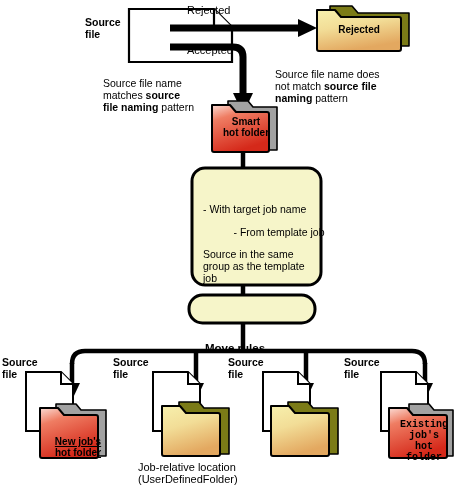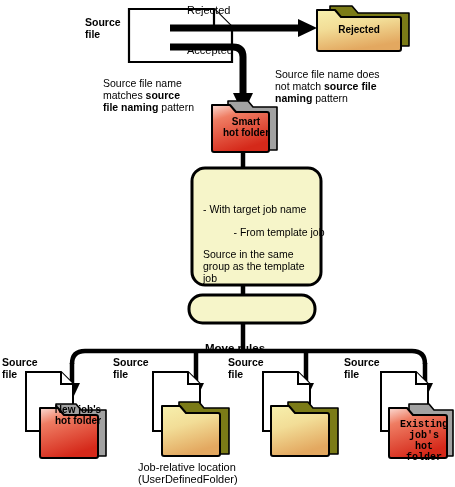--- a/index.html
+++ b/index.html
@@ -249,21 +249,21 @@
 
   <div class="lbl" style="left:2px; top:356px; width:44px; font-size:10.5px; line-height:12px;">Source
 file</div>
   <div class="lbl" style="left:113px; top:356px; width:44px; font-size:10.5px; line-height:12px;">Source
 file</div>
   <div class="lbl" style="left:228px; top:356px; width:44px; font-size:10.5px; line-height:12px;">Source
 file</div>
   <div class="lbl" style="left:344px; top:356px; width:44px; font-size:10.5px; line-height:12px;">Source
 file</div>
 
-  <div class="foldertext" style="left:47px; top:404px; width:62px;">New job's
+  <div class="foldertext" style="left:47px; top:436px; width:62px;text-decoration:underline;">New job's
 hot folder</div>
   <div class="foldertext" style="left:396px; top:419px; width:56px;font-family:Liberation Mono, monospace;">Existing
 job's
 hot folder</div>
 
   <div class="bcap" style="left:138px; top:461px; width:122px;">Job-relative location
 (UserDefinedFolder)</div>
 
 </div>
 

